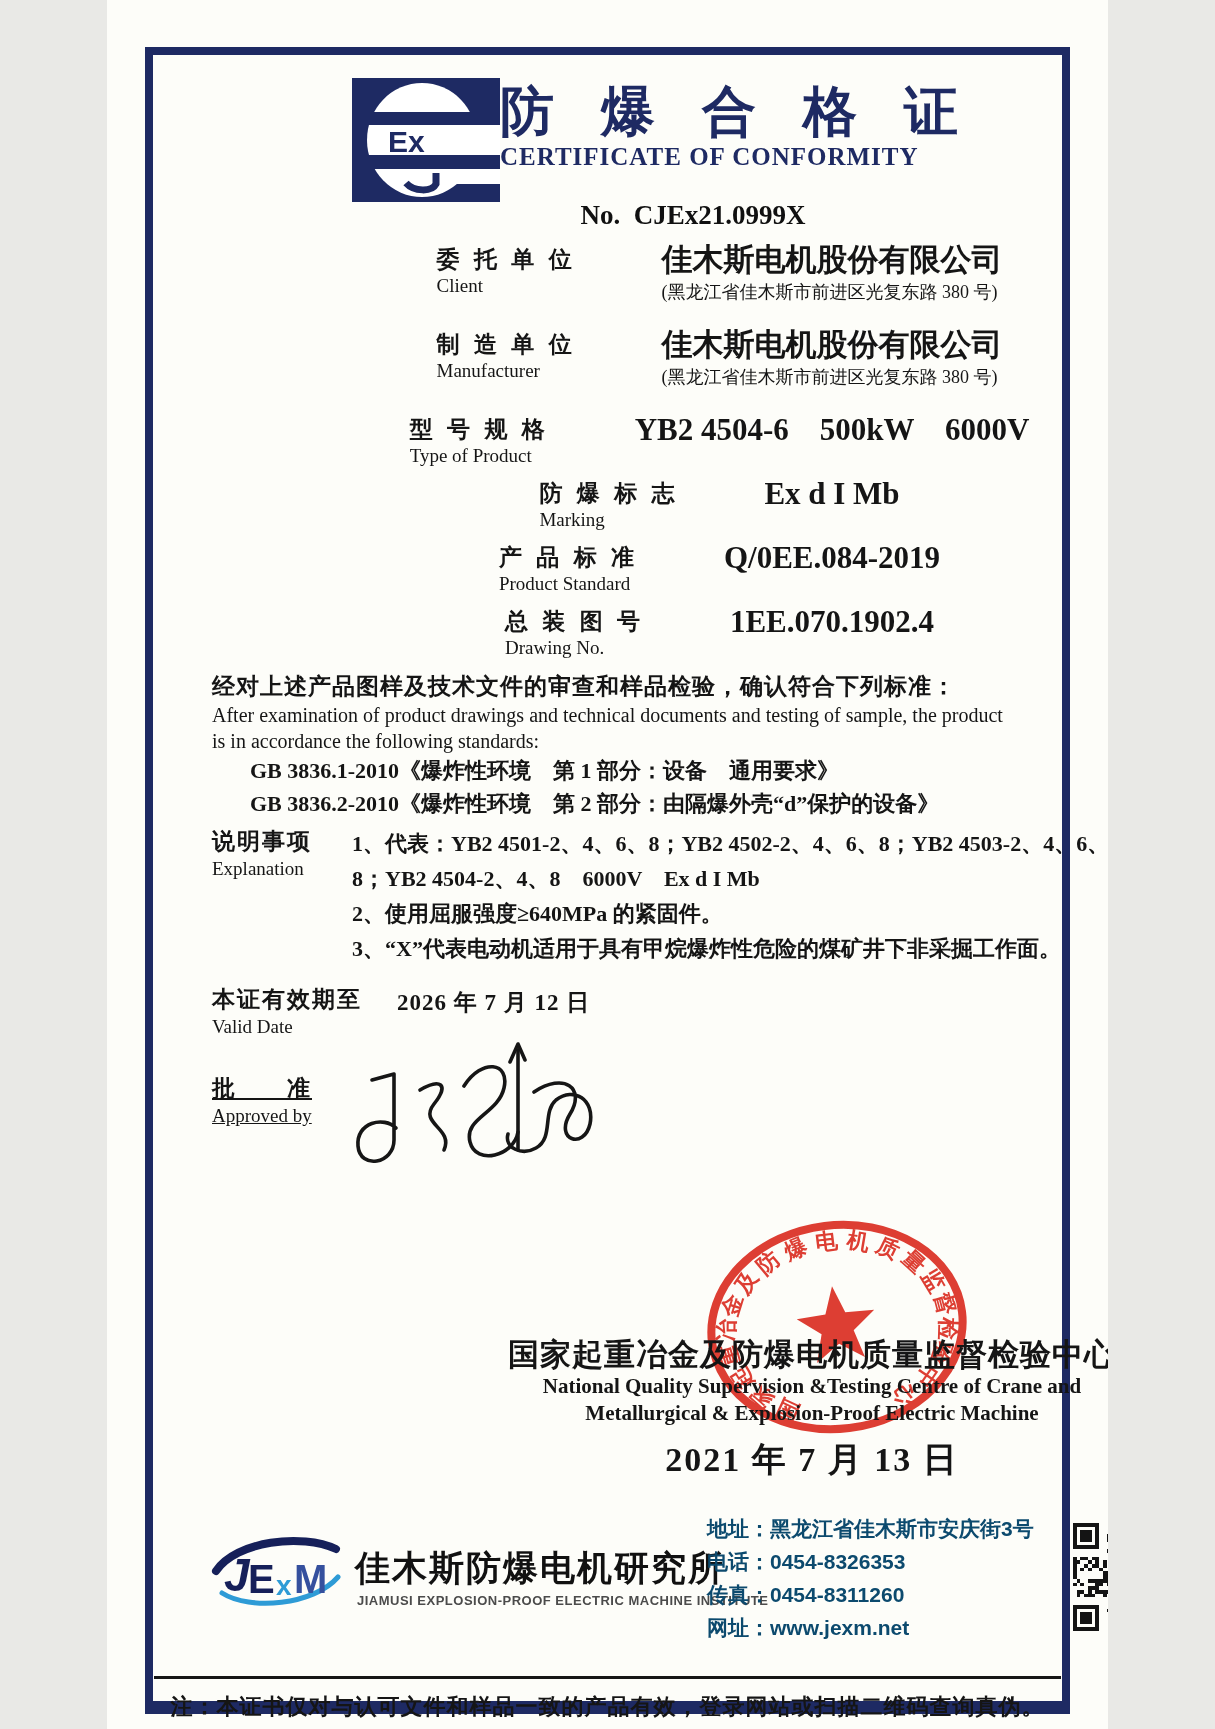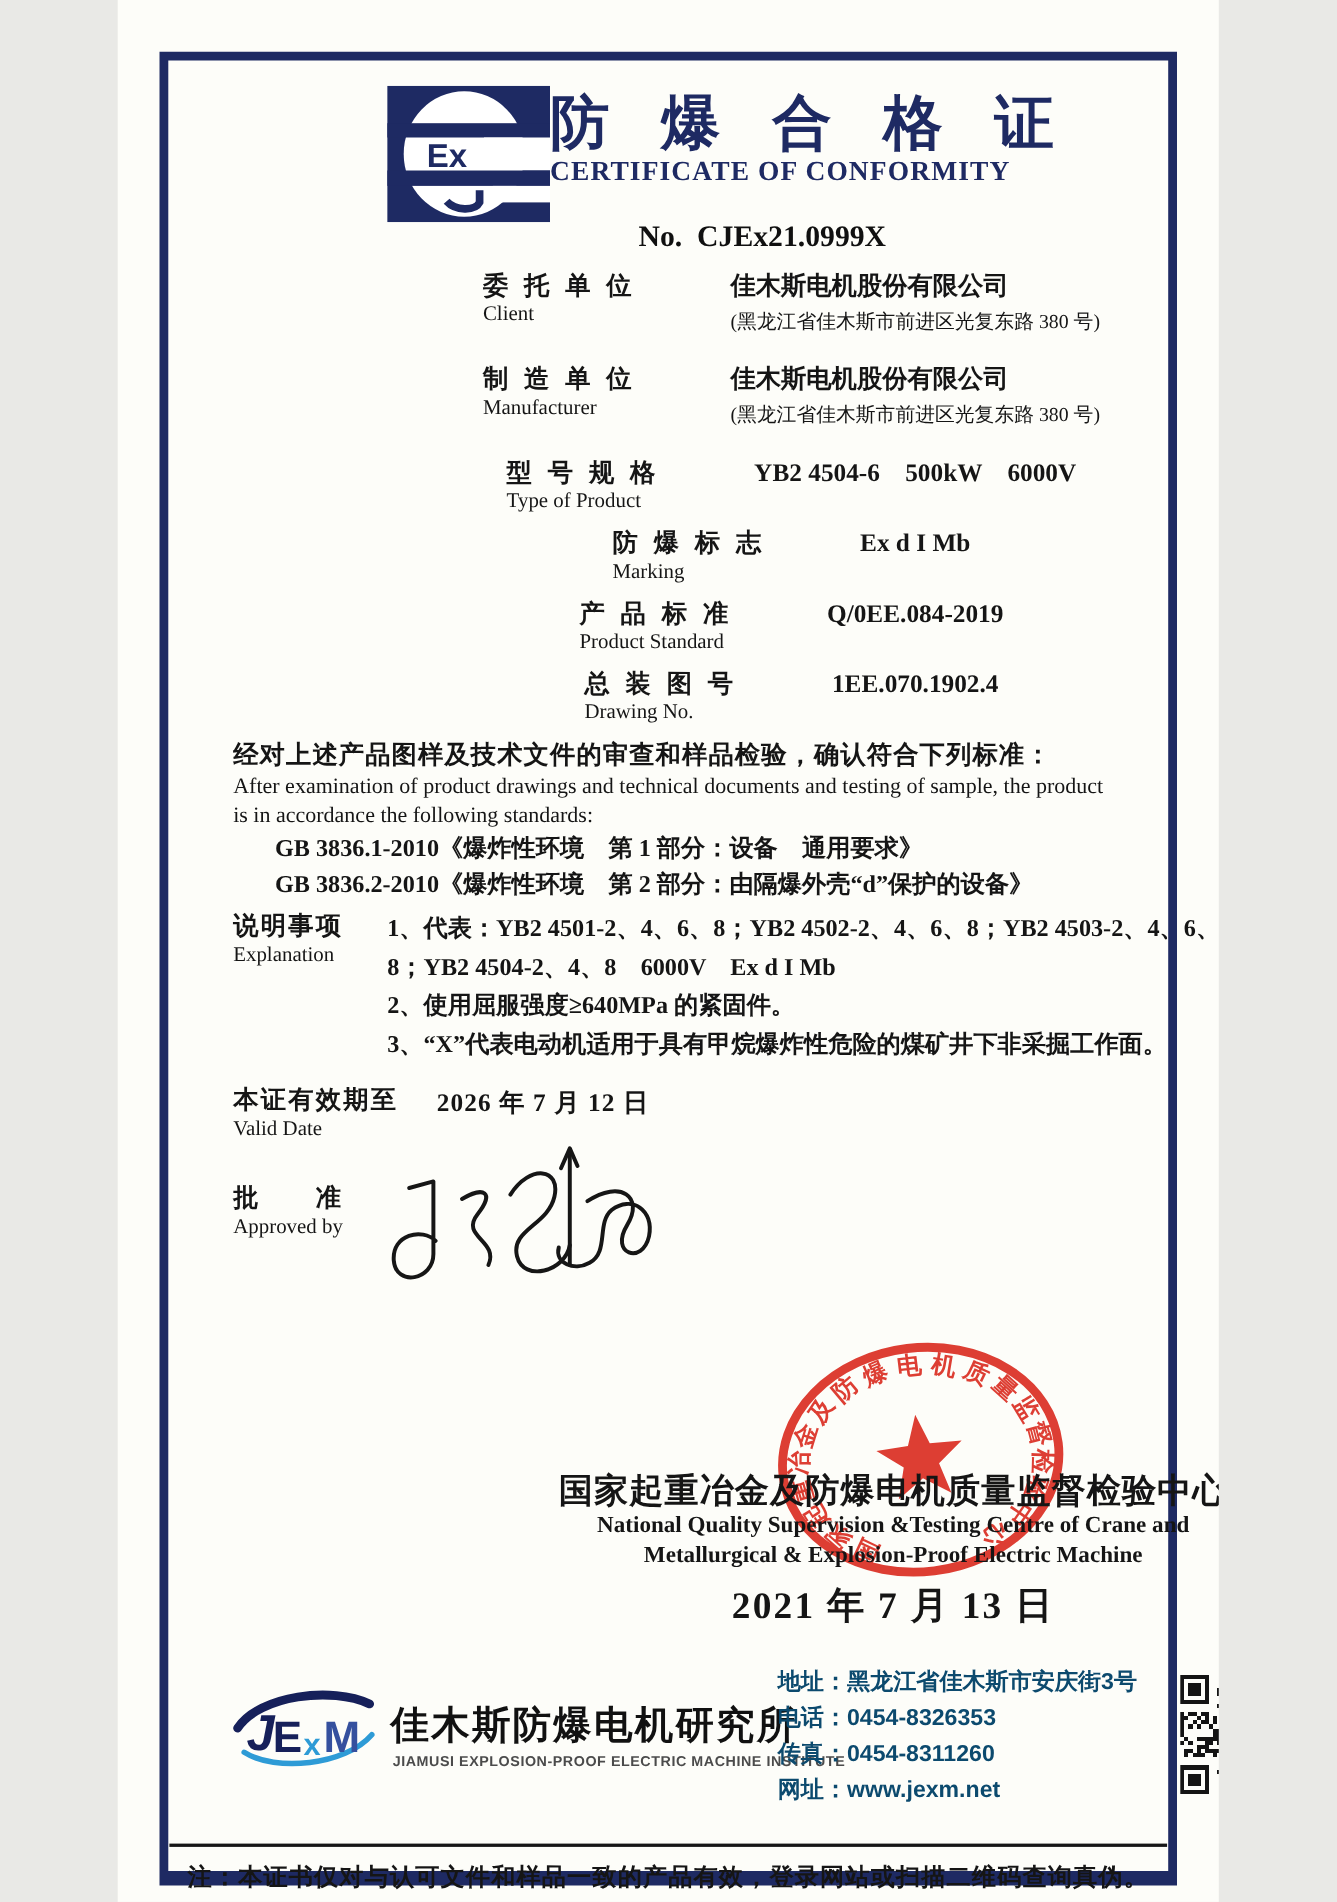--- a/index.html
+++ b/index.html
@@ -19,37 +19,37 @@
   .cert-no{position:absolute;left:393px;top:200px;width:386px;text-align:center;
            font-size:27px;font-weight:600;color:#101010;}
 
   
   .content{position:absolute;left:105px;top:245px;width:1015px;}
   .f-row{display:flex;align-items:flex-start;margin-bottom:11px;justify-content:center;}
   .f-row.with-sub{margin-bottom:26px;}
   .f-label{width:225px;flex:0 0 225px;}
   .f-label-cn{font-size:23px;font-weight:700;letter-spacing:4px;line-height:29px;}
   .f-label-en{font-size:19px;line-height:24px;}
-  .f-value-main{font-size:23px;font-weight:700;line-height:29px;}
+  .f-value-main{font-size:31px;font-weight:700;line-height:29px;}
   .f-value-sub{font-size:18px;line-height:24px;margin-top:6px;}
 
   .std-intro-cn{font-size:23px;font-weight:700;letter-spacing:1px;margin-top:4px;line-height:31px;}
   .std-intro-en{font-size:20px;line-height:26px;}
   .std-item{font-size:22px;font-weight:600;line-height:33px;padding-left:38px;}
 
   .exp-block{display:flex;margin-top:6px;}
   .exp-label{width:140px;flex:0 0 140px;}
   .exp-line{font-size:22px;font-weight:600;line-height:35px;}
 
   .valid-block{display:flex;margin-top:18px;}
   .valid-label{width:185px;flex:0 0 185px;}
   .valid-value{font-size:23px;font-weight:700;padding-top:3px;letter-spacing:1px;}
 
   .appr-block{display:flex;margin-top:34px;}
-  .appr-label{width:185px;flex:0 0 185px;}
+  .appr-label{width:185px;flex:0 0 185px;text-decoration:underline;}
 
   .lbl-cn{font-size:23px;font-weight:700;letter-spacing:2px;line-height:30px;}
   .lbl-en{font-size:19px;line-height:25px;}
 
   
   .signature{position:absolute;left:225px;top:1028px;}
   .stamp{position:absolute;left:596px;top:1216px;opacity:.9;}
   .stamp-char{font-size:25px;font-weight:700;fill:#da2a1e;text-anchor:middle;
               font-family:"Liberation Sans","DejaVu Sans",sans-serif;}
   .org-cn{position:absolute;left:360px;top:1334px;width:690px;text-align:center;

